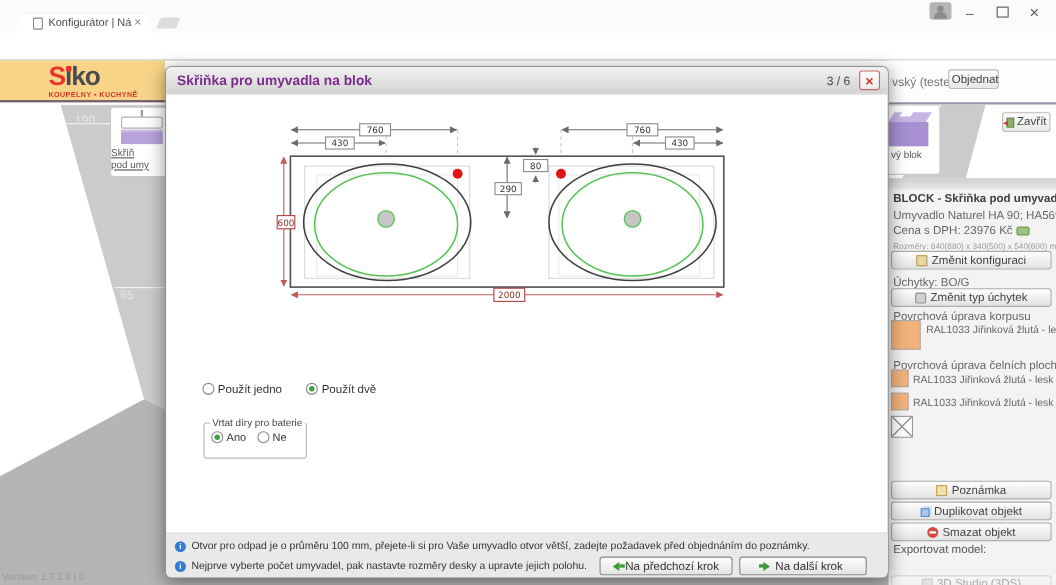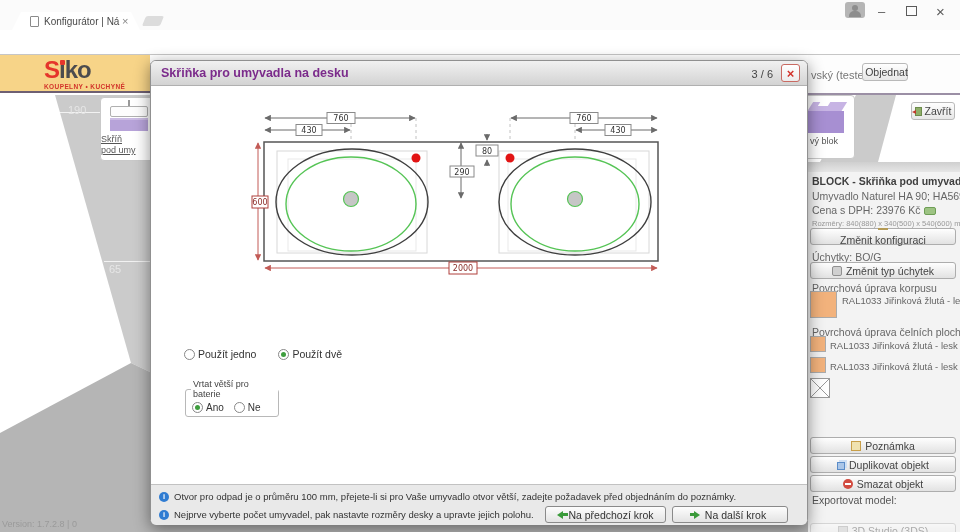--- a/index.html
+++ b/index.html
@@ -219,21 +219,21 @@
   <span class="bc-notch"></span>
   <div class="bc-label">vý blok</div>
 </div>
 
 <div class="abs panel">
   <div class="panel-head"></div>
   <div class="p-title">BLOCK - Skřiňka pod umyvadlo</div>
   <div class="p-line" style="top:28px;">Umyvadlo  Naturel HA 90; HA5690</div>
   <div class="p-line" style="top:42px;"><span>Cena s DPH: 23976 Kč</span><span class="money-ico"></span></div>
   <div class="p-line p-dims" style="top:57px;">Rozměry: 840(880) x 340(500) x 540(600) mm</div>
-  <button class="sbtn" style="top:66px;flex-direction:column;">
+  <button class="sbtn" style="top:66px;">
     <span class="ico ico-config"></span>
     <span>Změnit konfiguraci</span>
   </button>
   <div class="p-line" style="top:89px;">Úchytky:  BO/G</div>
   <button class="sbtn" style="top:100px;">
     <span class="ico ico-handle"></span>
     <span>Změnit typ úchytek</span>
   </button>
   <div class="p-line" style="top:120px;">Povrchová úprava korpusu</div>
   <div class="swatch" style="left:2px;top:129px;width:27px;height:27px;"></div>
@@ -258,21 +258,21 @@
   </button>
   <div class="p-line" style="top:332px;color:#555;">Exportovat model:</div>
   <button class="sbtn dis" style="top:361px;height:16px;">
     <span class="ico ico-export"></span>
     <span>3D Studio (3DS)</span>
   </button>
 </div>
 
 <div class="abs modal">
   <div class="m-head">
-    <span class="m-title">Skřiňka pro umyvadla na desku</span>
+    <span class="m-title">Skřiňka pro umyvadla na blok</span>
     <span class="m-step">3 / 6</span>
     <button class="m-close">×</button>
   </div>
 
   <svg class="diagram" viewBox="0 0 420 170">
     <defs>
       <marker id="mg" viewBox="0 0 10 10" refX="9" refY="5" markerWidth="6.5" markerHeight="6.5" orient="auto-start-reverse">
         <path d="M0,0 L10,5 L0,10 z" fill="#6b6b6b"></path>
       </marker>
       <marker id="mr" viewBox="0 0 10 10" refX="9" refY="5" markerWidth="6.5" markerHeight="6.5" orient="auto-start-reverse">
@@ -338,21 +338,21 @@
     <circle cx="165" cy="52" r="4.5" fill="#e21414"></circle>
     <circle cx="259" cy="52" r="4.5" fill="#e21414"></circle>
   </svg>
 
   <div class="radio-row">
     <label><span class="radio"></span><span>Použít jedno</span></label>
     <label><span class="radio sel"></span><span>Použít dvě</span></label>
   </div>
 
   <fieldset class="fset">
-    <legend>Vrtat větší pro baterie</legend>
+    <legend>Vrtat díry pro baterie</legend>
     <div class="opts">
       <label><span class="radio sel"></span><span>Ano</span></label>
       <label><span class="radio"></span><span>Ne</span></label>
     </div>
   </fieldset>
 
   <div class="m-foot">
     <div class="msg" style="top:6px;">
       <span class="blue-i">i</span>
       <span>Otvor pro odpad je o průměru 100 mm, přejete-li si pro Vaše umyvadlo otvor větší, zadejte požadavek před objednáním do poznámky.</span>

